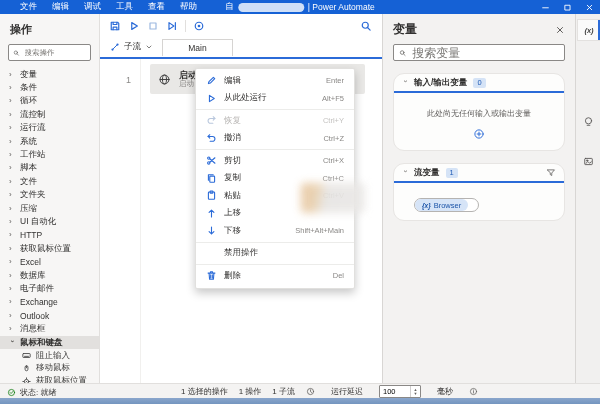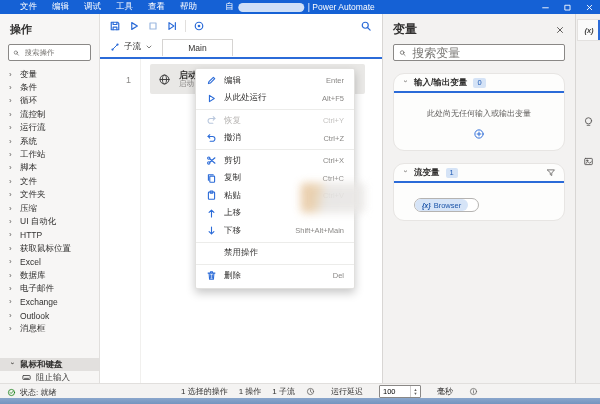--- a/index.html
+++ b/index.html
@@ -22,21 +22,21 @@
   
   .leftpanel{position:absolute;left:0;top:14px;width:100px;height:369px;background:#f7f6f5;border-right:1px solid #e1dfdd;box-sizing:border-box;}
   .lp-title{font-size:11px;font-weight:bold;padding:8px 10px 7px;}
   .searchbox{margin:0 8px;height:15px;background:#fff;border:1px solid #8a8886;border-radius:2px;display:flex;align-items:center;gap:3px;padding:0 4px;}
   .searchbox input{border:0;outline:0;width:100%;font-size:7.5px;color:#323130;background:transparent;font-family:inherit;}
   .searchbox input::placeholder{color:#7a7875}
   .grp-list{margin-top:7px;}
   .grp{height:13.4px;display:flex;align-items:center;gap:5px;padding-left:9px;font-size:8.5px;cursor:pointer;}
   .chev{font-size:8px;color:#605e5c;line-height:1;display:inline-block;width:6px;}
   .chev.down{transform:rotate(90deg)}
-  .grp.expanded{background:#e2e0de;font-weight:bold;margin-top:22px;}
+  .grp.expanded{background:#e2e0de;font-weight:bold;}
   .subitem{height:12.8px;display:flex;align-items:center;gap:5px;padding-left:22px;font-size:8.5px;color:#3b3a39;cursor:pointer;}
   .subitem .si{color:#4a4a4a}
 
   
   .canvas{position:absolute;left:100px;top:14px;width:282px;height:369px;background:#fff;}
   .toolbar{height:23px;display:flex;align-items:center;gap:7px;padding-left:9px;color:#2b6bd8;position:relative;}
   .toolbar .dis{color:#9cb8e0}
   .tb-sep{width:1px;height:12px;background:#e1dfdd;}
   .tb-search{position:absolute;right:10px;color:#2b6bd8;}
   .tabstrip{position:relative;height:20px;border-bottom:2px solid #2b6bd8;display:flex;align-items:center;}

